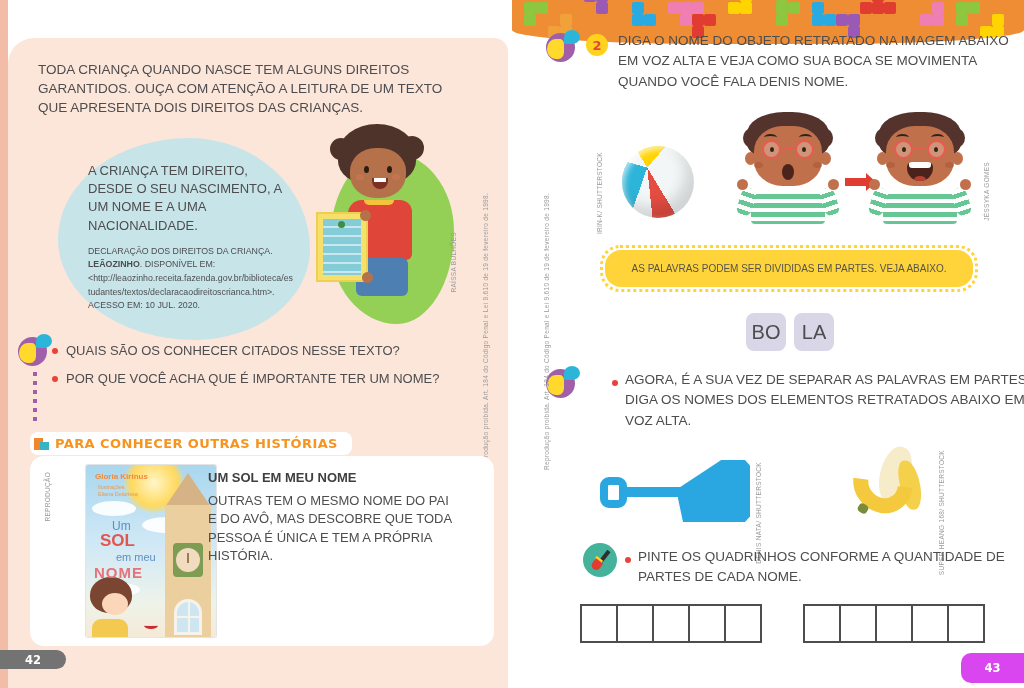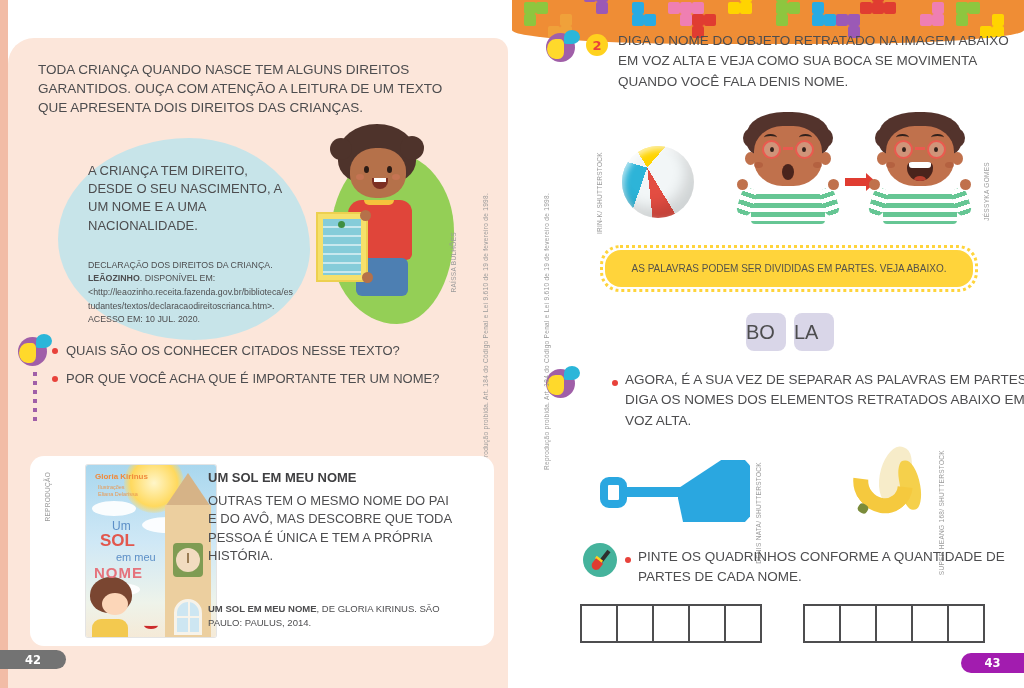--- a/index.html
+++ b/index.html
@@ -11,21 +11,21 @@
   #left-page { position:absolute; left:0; top:0; width:512px; height:688px; background:#ffffff; }
   .edge-strip { position:absolute; left:0; top:0; width:8px; height:688px; background:#f2bca6; }
   .pink-bg { position:absolute; left:8px; top:38px; width:500px; height:650px; background:#fce6da; border-radius:26px 14px 0 0; }
   .title-pill { position:absolute; left:28px; top:22px; height:27px; padding:0 18px; background:#e8423b; border-radius:15px;
     color:#fff; font-family:"DejaVu Sans", sans-serif; font-weight:bold; font-size:14.5px; letter-spacing:.6px; display:flex; align-items:center; }
   .intro { position:absolute; left:38px; top:60px; width:418px; font-size:13.5px; line-height:1.42; color:#4d4d4f; }
 
   .quote-blob { position:absolute; left:58px; top:138px; width:252px; height:202px; background:#c7e4e9;
     border-radius:52% 48% 46% 54% / 50% 55% 45% 50%; padding:24px 20px 0 30px; }
   .quote-text { font-size:13px; line-height:1.4; color:#4d4d4f; width:200px; }
-  .quote-src { margin-top:24px; font-size:8.8px; line-height:1.55; width:205px; color:#4d4d4f; overflow-wrap:anywhere; }
+  .quote-src { margin-top:10px; font-size:8.8px; line-height:1.55; width:205px; color:#4d4d4f; overflow-wrap:anywhere; }
   .quote-src b { font-weight:bold; }
 
   
   .kid-illo { position:absolute; left:308px; top:124px; width:150px; height:210px; }
   .gk-blob { position:absolute; left:22px; top:28px; width:124px; height:172px; background:#94cf56; border-radius:48% 52% 46% 54% / 52% 46% 54% 48%; }
   .gk-hair { position:absolute; left:30px; top:0; width:78px; height:60px; background:#4e332b; border-radius:55% 55% 42% 42%; }
   .gk-hair::before { content:""; position:absolute; left:-8px; top:14px; width:22px; height:22px; background:#4e332b; border-radius:50%; }
   .gk-hair::after { content:""; position:absolute; right:-8px; top:12px; width:24px; height:24px; background:#4e332b; border-radius:50%; }
   .gk-face { position:absolute; left:42px; top:24px; width:56px; height:50px; background:#b5714a; border-radius:46%; }
   .gk-eye { position:absolute; top:18px; width:5px; height:7px; background:#2c1c15; border-radius:50%; }
@@ -132,21 +132,21 @@
   .arrow-icon { position:absolute; left:333px; top:178px; width:22px; height:8px; background:#e03c31; }
   .arrow-icon::after { content:""; position:absolute; right:-9px; top:-5px; width:0; height:0;
     border-left:10px solid #e03c31; border-top:9px solid transparent; border-bottom:9px solid transparent; }
 
   .tip-box { position:absolute; left:93px; top:250px; width:368px; height:37px; background:#ffd43b; border-radius:16px;
     display:flex; align-items:center; justify-content:center; }
   .tip-box::before { content:""; position:absolute; inset:-5px; border:3px dotted #ffd43b; border-radius:20px; }
   .tip-text { font-size:10px; color:#55534a; white-space:nowrap; }
 
   .tile { position:absolute; top:313px; width:40px; height:38px; background:#d9d6e8; border-radius:8px;
-    font-size:20px; color:#4d4d4f; display:flex; align-items:center; }
+    font-size:20px; color:#4d4d4f; display:flex; align-items:center; justify-content:center; }
 
   .agora-text { position:absolute; left:113px; top:370px; width:406px; font-size:13.5px; line-height:1.5; color:#4d4d4f; }
   .pinte-text { position:absolute; left:126px; top:547px; width:396px; font-size:13.5px; line-height:1.5; color:#4d4d4f; }
 
   .shovel { position:absolute; left:88px; top:460px; width:150px; height:64px; }
   .sh-grip { position:absolute; left:0; top:17px; width:27px; height:31px; border:8px solid #2aa7e0; border-radius:9px; }
   .sh-shaft { position:absolute; left:25px; top:27px; width:56px; height:10px; background:#2aa7e0; }
   .sh-blade { position:absolute; left:78px; top:0; width:72px; height:62px; background:#2aa7e0;
     clip-path:polygon(0 46%, 60% 0, 93% 0, 100% 9%, 100% 91%, 93% 100%, 7% 100%, 0 62%); }
 
@@ -159,21 +159,21 @@
 
   .paint-icon { position:absolute; left:71px; top:543px; width:34px; height:34px; background:#45b39c; border-radius:50%; }
   .pi-handle { position:absolute; left:16px; top:5px; width:3.5px; height:13px; background:#2e2e2e; transform:rotate(38deg); transform-origin:bottom center; }
   .pi-band { position:absolute; left:12px; top:15px; width:8px; height:3px; background:#ffd21e; transform:rotate(38deg); }
   .pi-tip { position:absolute; left:9px; top:17px; width:9px; height:10px; background:#e03c31; border-radius:0 0 6px 6px; transform:rotate(38deg); }
 
   .grid { position:absolute; top:604px; display:flex; }
   .cell { width:38px; height:39px; background:#fff; border:2px solid #4d4d4f; margin-left:-2px; }
   .cell:first-child { margin-left:0; }
 
-  .page-tab-right { position:absolute; left:449px; top:653px; width:63px; height:20px; background:#a21caf; border-radius:10px 0 0 10px;
+  .page-tab-right { position:absolute; left:449px; top:653px; width:63px; height:30px; background:#d946ef; border-radius:10px 0 0 10px;
     color:#fff; font-family:"DejaVu Sans", sans-serif; font-weight:bold; font-size:11.5px; display:flex; align-items:center; justify-content:center; }
 </style>
 </head>
 <body>
 
 <div id="left-page">
   <div class="edge-strip"></div>
   <div class="pink-bg"></div>
 
 
@@ -216,20 +216,27 @@
 
   <div class="qrow" style="top:343px;">
     <span class="bullet"></span>
     <span class="qtext">QUAIS SÃO OS CONHECER CITADOS NESSE TEXTO?</span>
   </div>
   <div class="qrow" style="top:371px;">
     <span class="bullet"></span>
     <span class="qtext">POR QUE VOCÊ ACHA QUE É IMPORTANTE TER UM NOME?</span>
   </div>
 
+  <div class="section-header">
+    <span class="books-icon">
+        <span class="b1"></span>
+        <span class="b2"></span>
+      </span>
+    <span class="lbl">PARA CONHECER OUTRAS HISTÓRIAS</span>
+  </div>
 
   <div class="book-box">
     <div class="vtxt abs" style="left:14px; top:16px;">REPRODUÇÃO</div>
     <div class="cover">
       <div class="cv-sun"></div>
       <div class="cv-cloud" style="left:6px; top:36px; width:44px; height:15px;"></div>
       <div class="cv-cloud" style="left:56px; top:52px; width:52px; height:16px;"></div>
       <div class="cv-cloud" style="left:14px; top:118px; width:40px; height:13px;"></div>
       <div class="cv-roof"></div>
       <div class="cv-tower"></div>
@@ -241,21 +248,20 @@
       <div class="cv-author">Gloria Kirinus</div>
       <div class="cv-illus"><span>Ilustrações</span><br><span>Eliana Delarissa</span></div>
       <div class="cv-t1">Um</div>
       <div class="cv-t2">SOL</div>
       <div class="cv-t3">em meu</div>
       <div class="cv-t4">NOME</div>
       <div class="cv-paulus"></div>
     </div>
     <div class="bk-title">UM SOL EM MEU NOME</div>
     <div class="bk-desc">OUTRAS TEM O MESMO NOME DO PAI E DO AVÔ, MAS DESCOBRE QUE TODA PESSOA É ÚNICA E TEM A PRÓPRIA HISTÓRIA.</div>
-    <div class="bk-ref"><b>UM SOL EM MEU NOME</b><span>, DE GLORIA KIRINUS. SÃO PAULO: PAULUS, 2014.</span></div>
   </div>
 
   <div class="page-tab-left">
     <span>42</span>
   </div>
 </div>
 
 <div id="right-page">
   <div class="orange-band">
       <span class="pz v0" style="left: 12px; top: 2px; transform: rotate(0deg); color: rgb(141, 198, 63);"></span>

